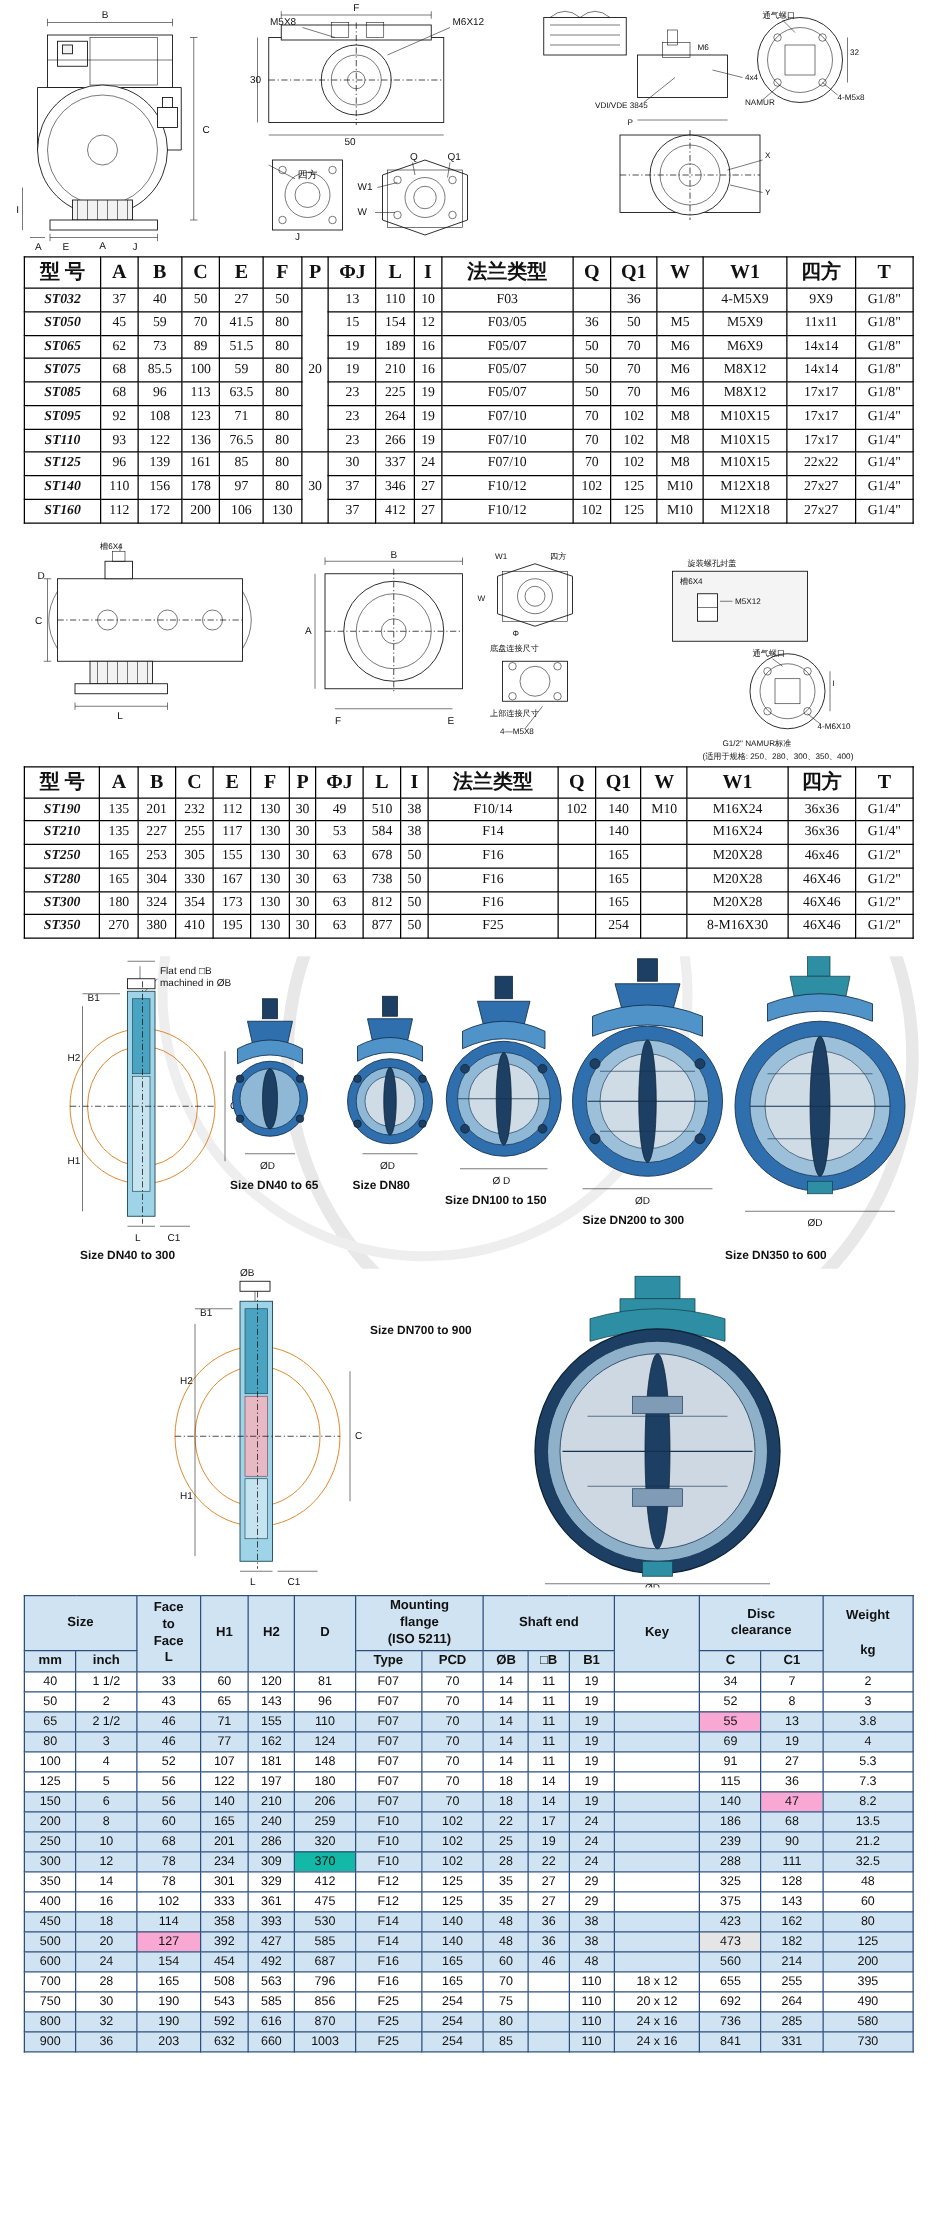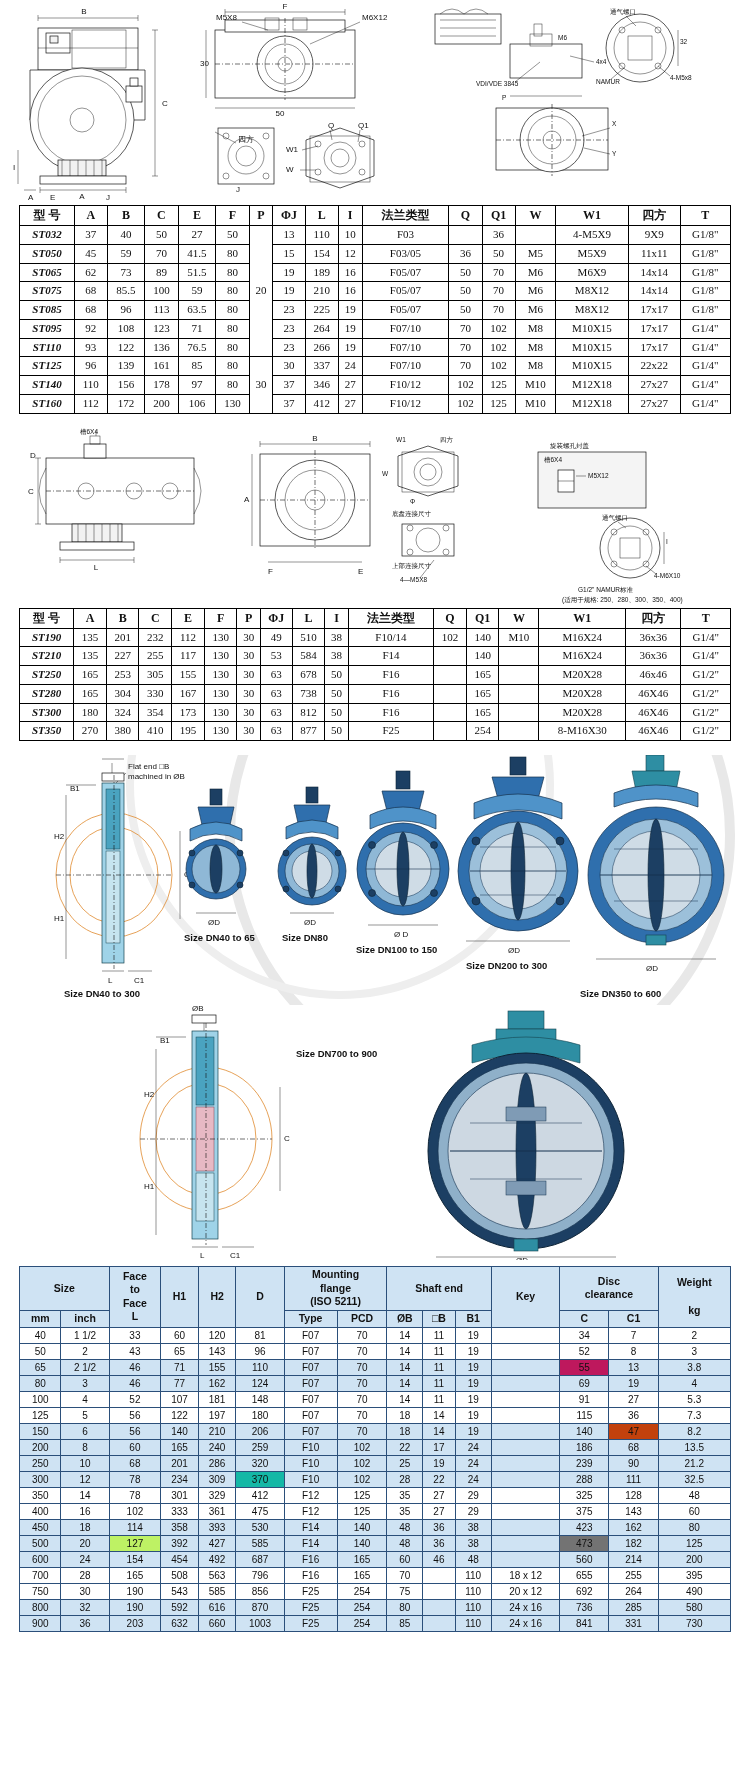--- a/index.html
+++ b/index.html
@@ -1,21 +1,21 @@
 <!DOCTYPE html>
 <html><head>
 <meta charset="utf-8">
 <style>
   html,body{margin:0;padding:0;background:#ffffff;}
   body{width:750px;font-family:"Liberation Serif",serif;color:#111;}
   .page{width:750px;position:relative;}
   
   table.spec{border-collapse:collapse;width:712px;margin:0 auto 14px auto;font-family:"Liberation Serif",serif;}
   table.spec th,table.spec td{border:1px solid #000;text-align:center;font-size:11px;padding:2px 1px;line-height:1.25;}
-  table.spec th{font-weight:bold;font-size:12px;background:#fff;}
+  table.spec th{font-weight:bold;font-size:16px;background:#fff;}
   table.spec td.model{font-style:italic;font-weight:bold;}
   table.spec th.model{font-weight:bold;}
   
   table.dim{border-collapse:collapse;width:712px;margin:6px auto 10px auto;font-family:"Liberation Sans",sans-serif;}
   table.dim th,table.dim td{border:1px solid #2b4f7a;text-align:center;font-size:10px;padding:1px 1px;line-height:1.3;}
   table.dim th{background:#cfe3f3;font-weight:bold;font-size:10.5px;}
   table.dim tr.alt td{background:#cfe3f3;}
   table.dim td{background:#ffffff;}
   
   .drawings{position:relative;width:730px;margin:0 auto;}
@@ -892,21 +892,21 @@
           <td style="background: rgb(207, 227, 243);">46</td>
           <td style="background: rgb(207, 227, 243);">71</td>
           <td style="background: rgb(207, 227, 243);">155</td>
           <td style="background: rgb(207, 227, 243);">110</td>
           <td style="background: rgb(207, 227, 243);">F07</td>
           <td style="background: rgb(207, 227, 243);">70</td>
           <td style="background: rgb(207, 227, 243);">14</td>
           <td style="background: rgb(207, 227, 243);">11</td>
           <td style="background: rgb(207, 227, 243);">19</td>
           <td style="background: rgb(207, 227, 243);"></td>
-          <td style="background: #be185d;">55</td>
+          <td style="background: #f9a8d4;">55</td>
           <td style="background: rgb(207, 227, 243);">13</td>
           <td style="background: rgb(207, 227, 243);">3.8</td>
         </tr>
         <tr class="alt">
           <td style="background: rgb(207, 227, 243);">80</td>
           <td style="background: rgb(207, 227, 243);">3</td>
           <td style="background: rgb(207, 227, 243);">46</td>
           <td style="background: rgb(207, 227, 243);">77</td>
           <td style="background: rgb(207, 227, 243);">162</td>
           <td style="background: rgb(207, 227, 243);">124</td>
@@ -961,21 +961,21 @@
           <td style="background: rgb(207, 227, 243);">140</td>
           <td style="background: rgb(207, 227, 243);">210</td>
           <td style="background: rgb(207, 227, 243);">206</td>
           <td style="background: rgb(207, 227, 243);">F07</td>
           <td style="background: rgb(207, 227, 243);">70</td>
           <td style="background: rgb(207, 227, 243);">18</td>
           <td style="background: rgb(207, 227, 243);">14</td>
           <td style="background: rgb(207, 227, 243);">19</td>
           <td style="background: rgb(207, 227, 243);"></td>
           <td style="background: rgb(207, 227, 243);">140</td>
-          <td style="background: #c2410c;">47</td>
+          <td style="background: #f9a8d4;">47</td>
           <td style="background: rgb(207, 227, 243);">8.2</td>
         </tr>
         <tr class="alt">
           <td style="background: rgb(207, 227, 243);">200</td>
           <td style="background: rgb(207, 227, 243);">8</td>
           <td style="background: rgb(207, 227, 243);">60</td>
           <td style="background: rgb(207, 227, 243);">165</td>
           <td style="background: rgb(207, 227, 243);">240</td>
           <td style="background: rgb(207, 227, 243);">259</td>
           <td style="background: rgb(207, 227, 243);">F10</td>
@@ -1069,31 +1069,31 @@
           <td style="background: rgb(207, 227, 243);">36</td>
           <td style="background: rgb(207, 227, 243);">38</td>
           <td style="background: rgb(207, 227, 243);"></td>
           <td style="background: rgb(207, 227, 243);">423</td>
           <td style="background: rgb(207, 227, 243);">162</td>
           <td style="background: rgb(207, 227, 243);">80</td>
         </tr>
         <tr class="alt">
           <td style="background: rgb(207, 227, 243);">500</td>
           <td style="background: rgb(207, 227, 243);">20</td>
-          <td style="background: #bef264;">127</td>
+          <td style="background: #f9a8d4;">127</td>
           <td style="background: rgb(207, 227, 243);">392</td>
           <td style="background: rgb(207, 227, 243);">427</td>
           <td style="background: rgb(207, 227, 243);">585</td>
           <td style="background: rgb(207, 227, 243);">F14</td>
           <td style="background: rgb(207, 227, 243);">140</td>
           <td style="background: rgb(207, 227, 243);">48</td>
           <td style="background: rgb(207, 227, 243);">36</td>
           <td style="background: rgb(207, 227, 243);">38</td>
           <td style="background: rgb(207, 227, 243);"></td>
-          <td style="background: #737373;">473</td>
+          <td style="background: #e5e5e5;">473</td>
           <td style="background: rgb(207, 227, 243);">182</td>
           <td style="background: rgb(207, 227, 243);">125</td>
         </tr>
         <tr class="alt">
           <td style="background: rgb(207, 227, 243);">600</td>
           <td style="background: rgb(207, 227, 243);">24</td>
           <td style="background: rgb(207, 227, 243);">154</td>
           <td style="background: rgb(207, 227, 243);">454</td>
           <td style="background: rgb(207, 227, 243);">492</td>
           <td style="background: rgb(207, 227, 243);">687</td>

